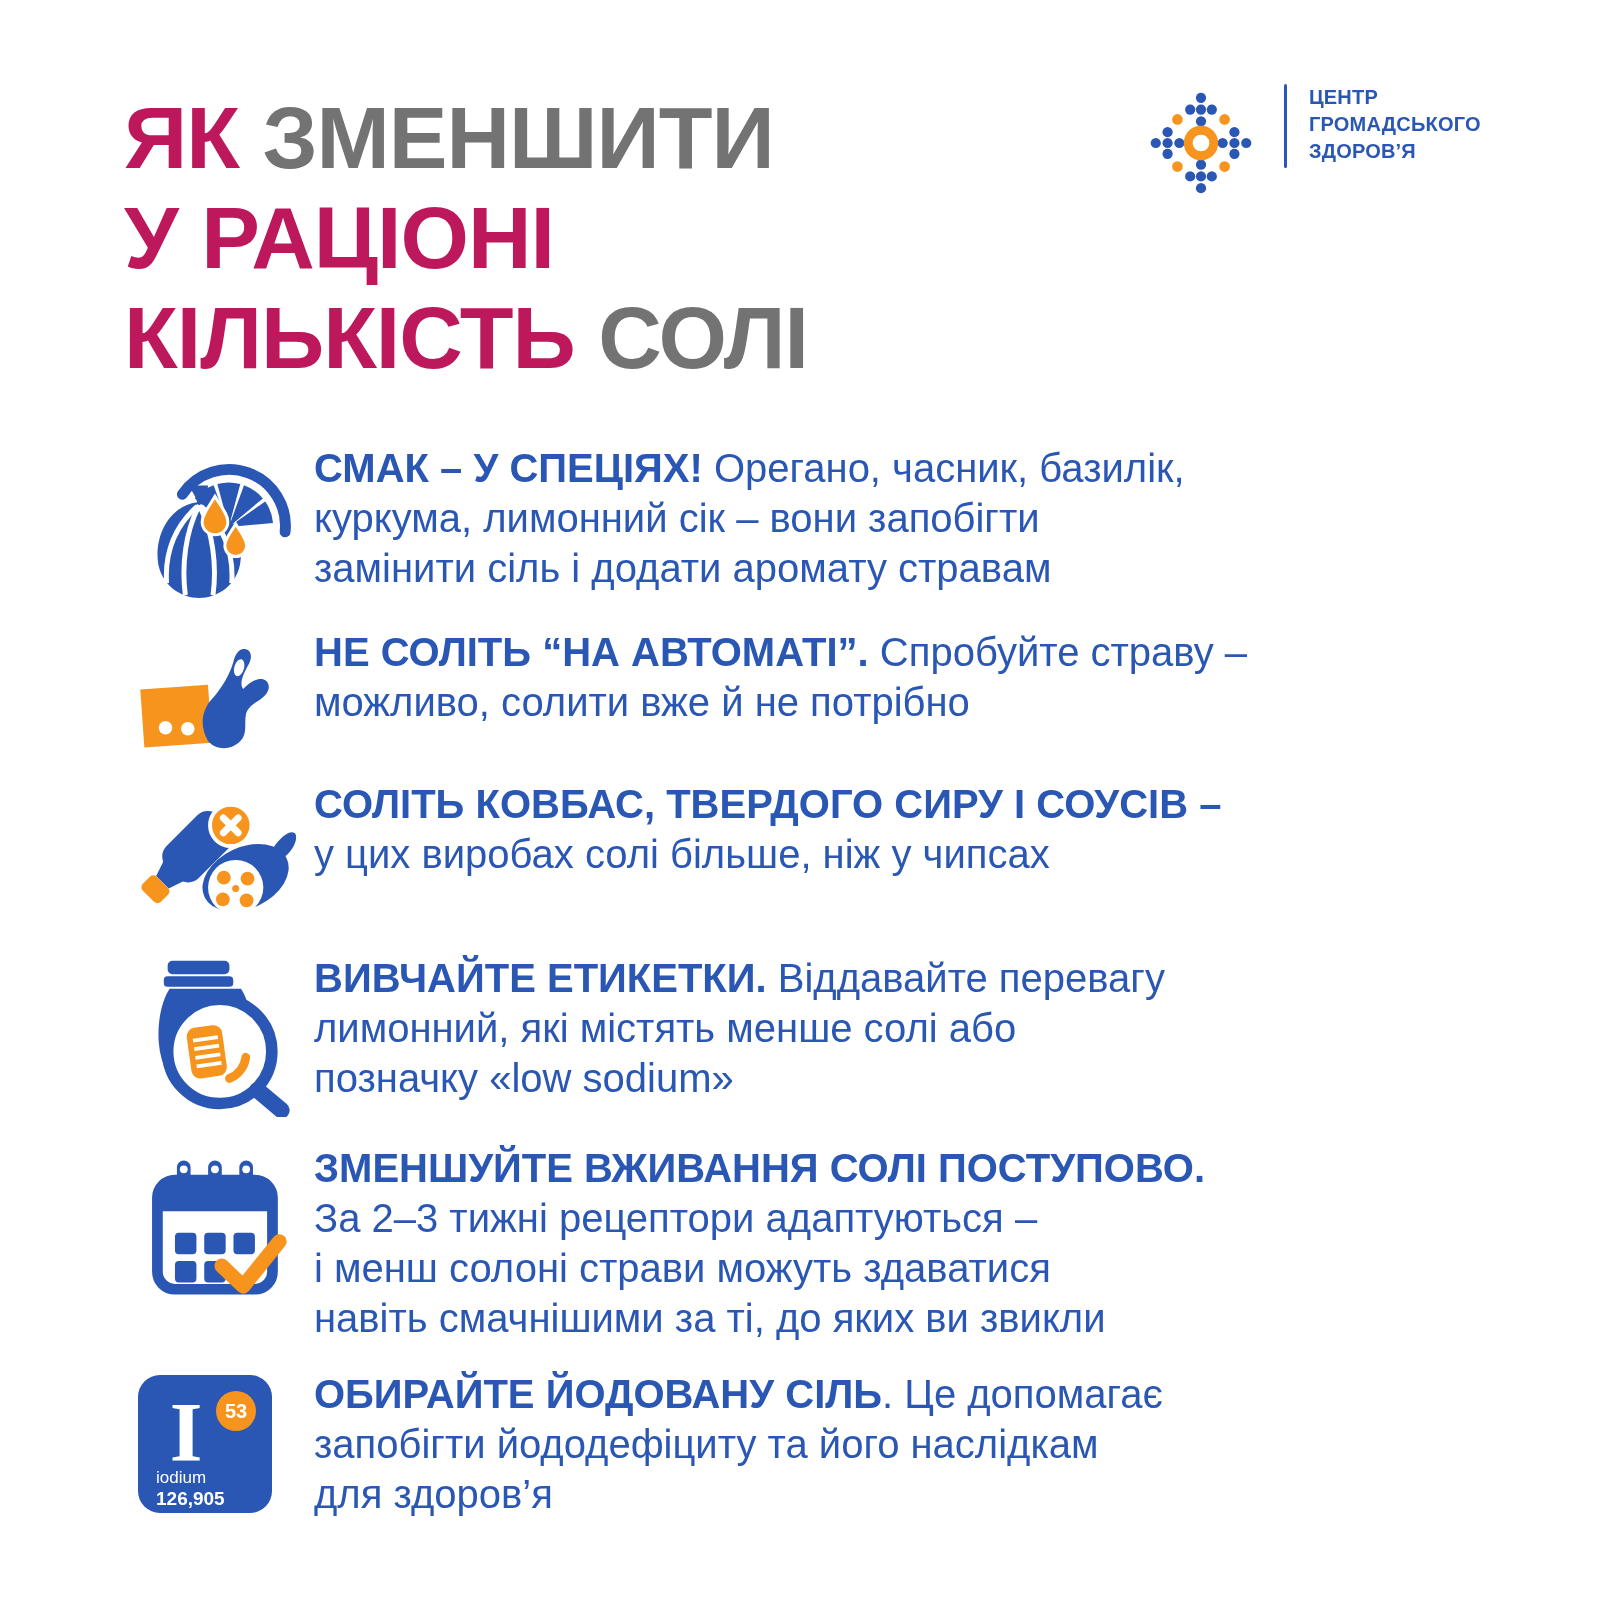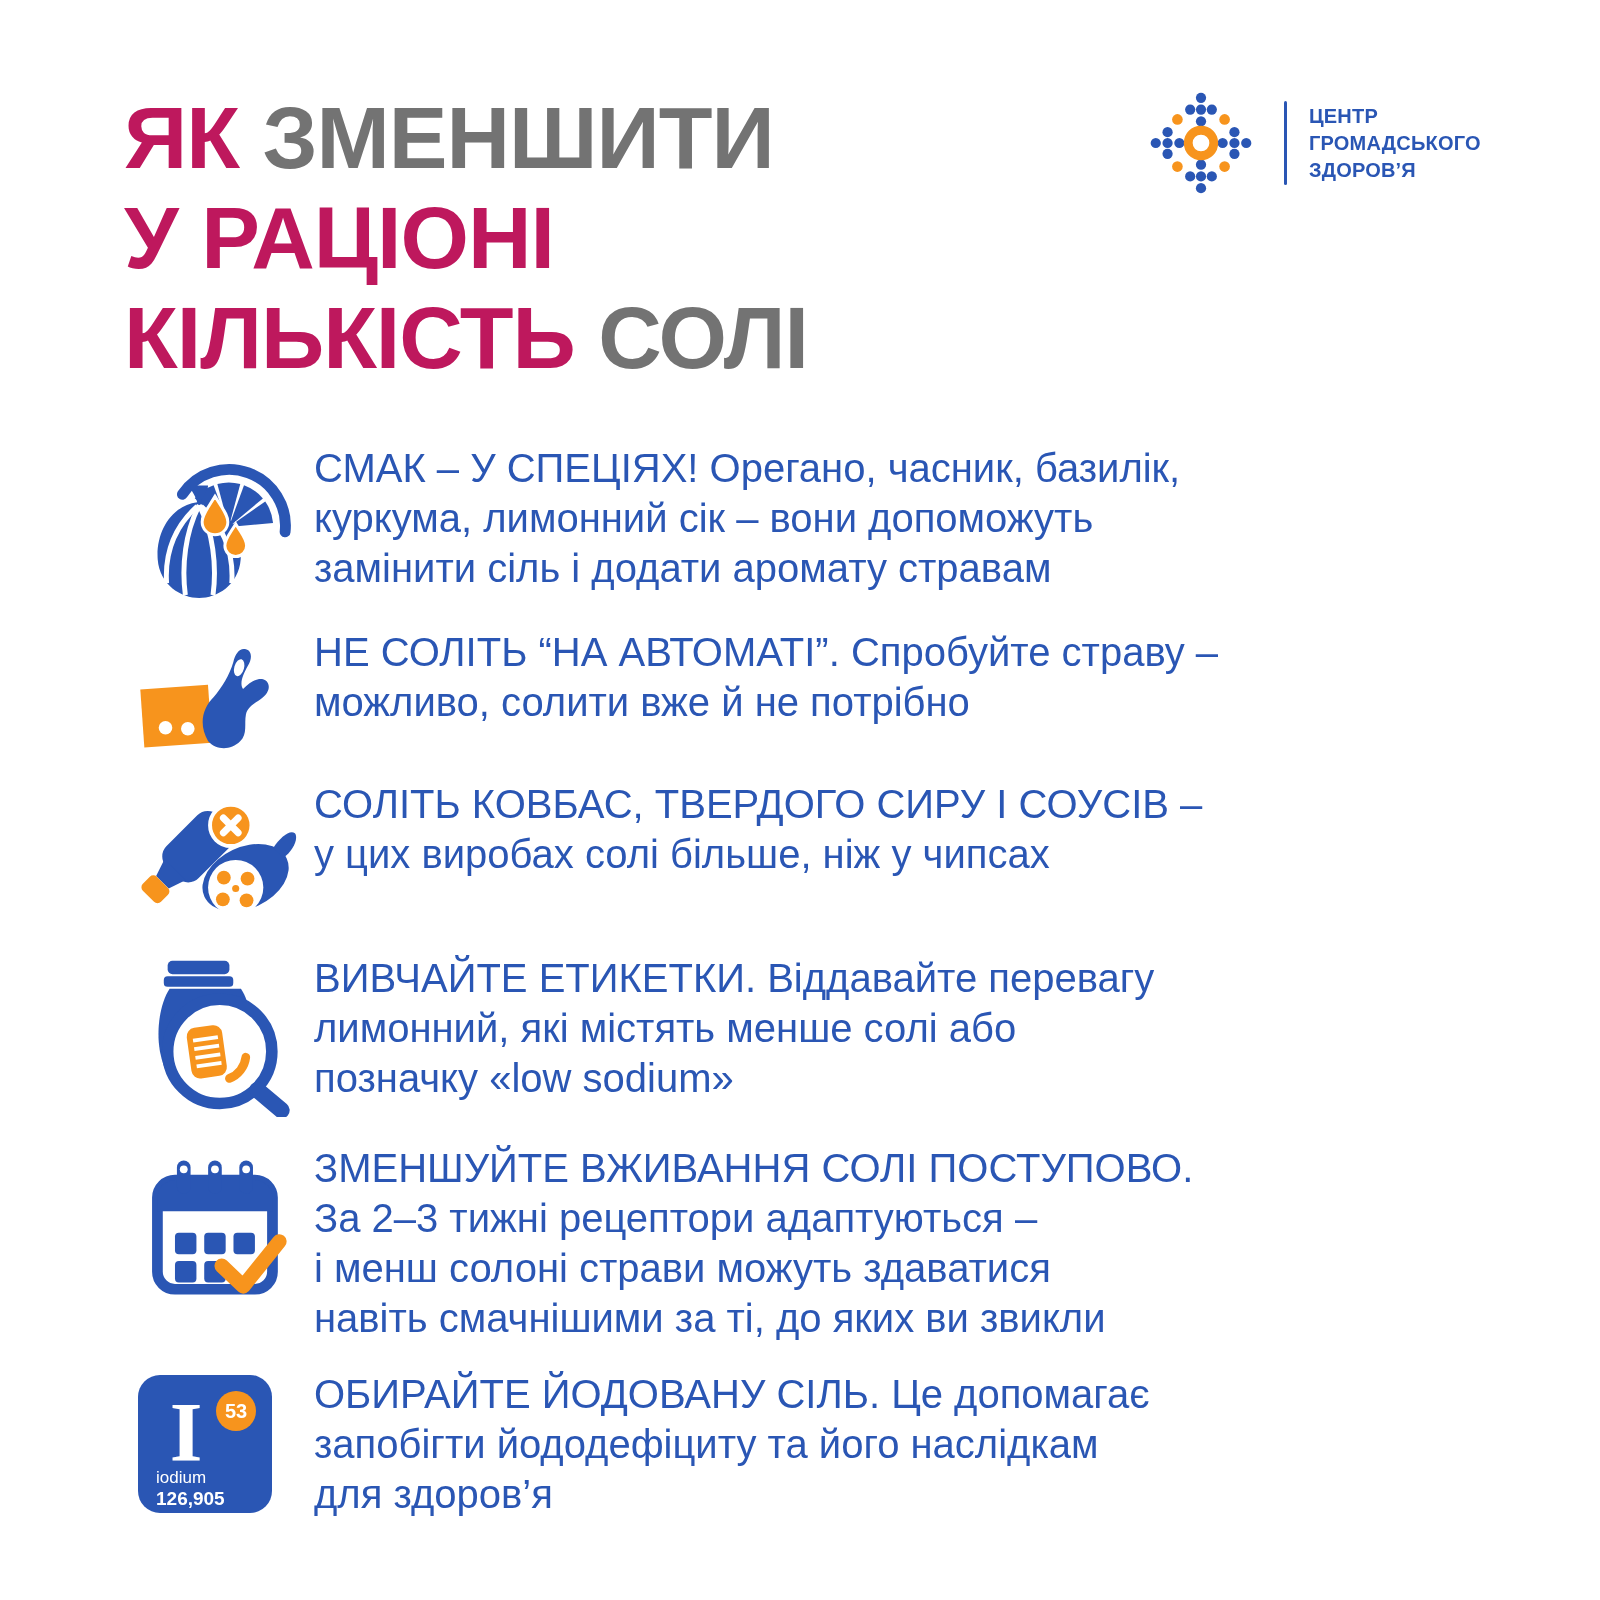--- a/index.html
+++ b/index.html
@@ -16,21 +16,21 @@
   .title{
     position:absolute;top:88px;left:124px;margin:0;
     font-size:88px;line-height:100px;font-weight:700;
     letter-spacing:-1px;white-space:nowrap;
   }
   .title .line{display:block;}
 
   
   .logo{
     position:absolute;top:84px;left:1142px;
-    display:flex;align-items:center;
+    display:flex;
   }
   .logo-divider{
     width:3px;height:84px;background:#2A56B4;border-radius:2px;
     margin:0 22px 0 24px;
   }
   .logo-text{
     color:#2A56B4;font-weight:700;font-size:20px;line-height:27px;
     letter-spacing:0.2px;
   }
 
@@ -42,21 +42,21 @@
     display:flex;align-items:flex-start;margin-bottom:26px;
   }
   .icon-box{
     flex:0 0 186px;display:flex;justify-content:flex-start;
   }
   .tip-text{
     margin:0;width:1140px;
     color:#2A56B4;font-size:40px;line-height:50px;
     white-space:pre-line;
   }
-  .tip-text .lead{font-weight:400;}
+  .tip-text .lead{font-weight:700;}
   .tip-text .body{font-weight:400;}
 
   svg text{font-family:"Liberation Sans", sans-serif;}
   svg text.serif{font-family:"Liberation Serif", serif;}
 </style>
 </head>
 <body>
 
 <div class="poster">
 
@@ -129,21 +129,21 @@
             <path d="M68,64 C45,85 35,112 37,142"></path>
             <path d="M72,64 C95,85 105,112 103,142"></path>
           </g>
           <g fill="#F7941D" stroke="#ffffff" stroke-width="3">
             <path d="M86,54 C79,66 73,72 73,80 A13,13 0 0 0 99,80 C99,72 93,66 86,54 Z"></path>
             <path d="M107,82 C101,92 96,97 96,104 A11,11 0 0 0 118,104 C118,97 113,92 107,82 Z"></path>
           </g>
         </svg>
       </div>
       <p class="tip-text"><strong class="lead">СМАК – У СПЕЦІЯХ!</strong><span class="body"> Орегано, часник, базилік,
-куркума, лимонний сік – вони допоможуть
+куркума, лимонний сік – вони запобігти
 замінити сіль і додати аромату стравам</span></p>
     </section>
 
     <section class="item">
       <div class="icon-box">
         <svg width="170" height="126" viewBox="0 0 170 130">
           <rect x="12" y="62" width="70" height="60" fill="#F7941D" transform="rotate(-4 47 92)"></rect>
           <circle cx="36" cy="104" r="7" fill="#ffffff"></circle>
           <circle cx="59" cy="105" r="7" fill="#ffffff"></circle>
           <path fill="#2A56B4" d="M80,118

